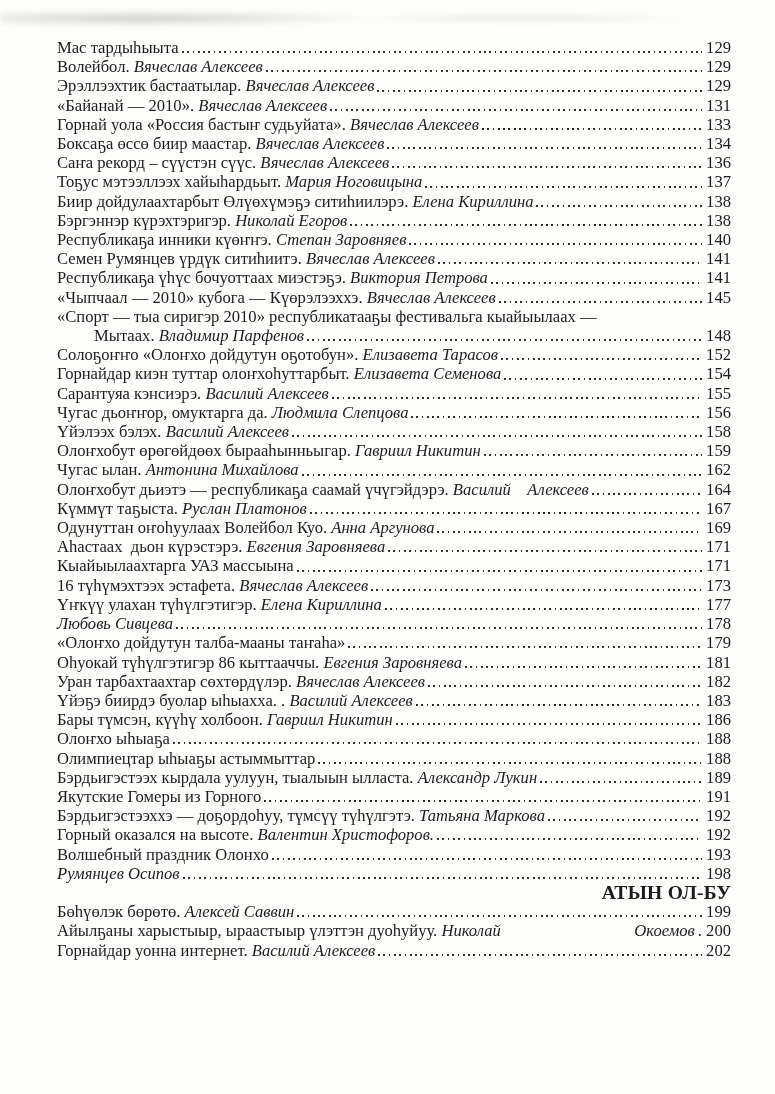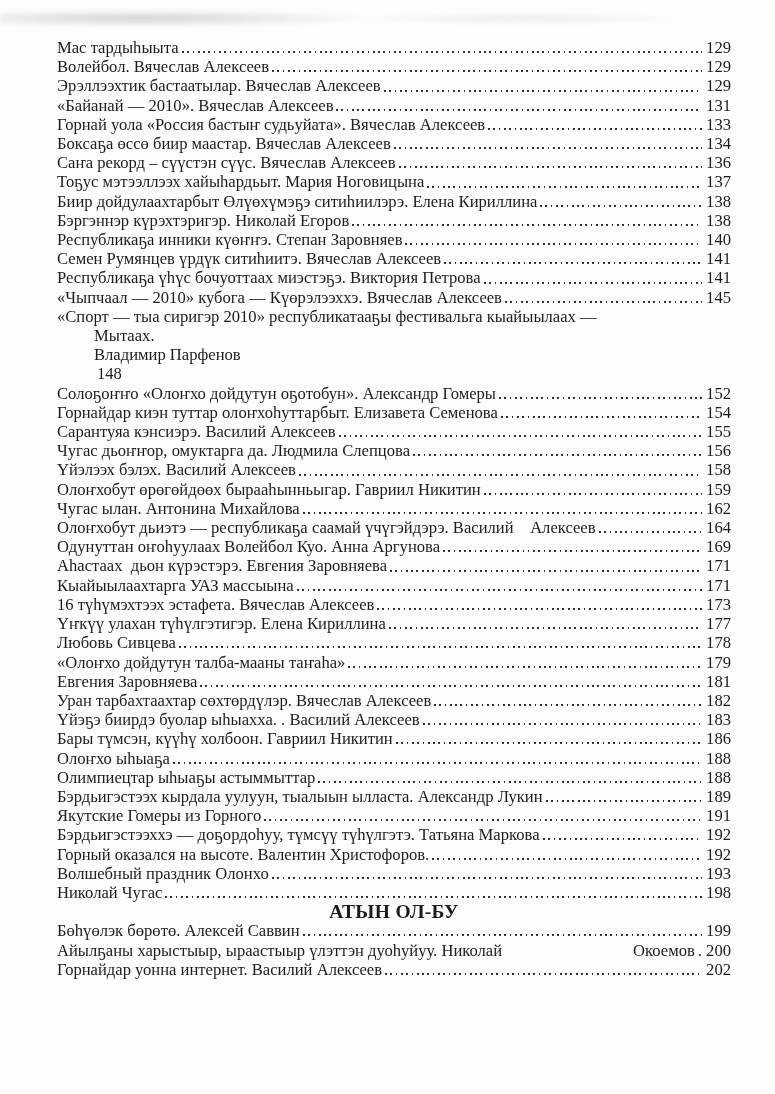--- a/index.html
+++ b/index.html
@@ -24,37 +24,38 @@
     pointer-events:none;
   }
   .toc{
     position:absolute;left:57px;top:38px;width:674px;
   }
   .row{
     display:flex;
     white-space:pre;
     font-size:16.6px;
     line-height:19.2px;
+    text-align:center;
   }
-  .row.indent{padding-left:37px;flex-direction:column;}
+  .row.indent{padding-left:37px;}
   .t{flex:0 0 auto;}
-  .a,.a2{flex:0 0 auto;}
+  .a,.a2{flex:0 0 auto;font-style:italic;}
   .leader{
     flex:1 1 auto;
     min-width:6px;
     background-image:repeating-linear-gradient(to right,#262626 0 1.7px,transparent 1.7px 5.3px);
     background-size:100% 1.9px;
     background-repeat:no-repeat;
     background-position:2px calc(100% - 4.2px);
     margin:0 1px;
   }
   .leader.blank{background:none;}
   .num{flex:0 0 auto;padding-left:3px;}
   .toc-heading{
-    text-align:center;
+    text-align:right;
     font-weight:bold;
     font-size:19.5px;
     line-height:19.2px;
     letter-spacing:.3px;
   }
 </style>
 </head>
 <body>
 
 <div class="scan-smudge1"></div>
@@ -70,44 +71,45 @@
     <div class="row"><span class="t">Саҥа рекорд – сүүстэн сүүс. </span><span class="a">Вячеслав Алексеев</span><span class="leader"></span><span class="num">136</span></div>
     <div class="row"><span class="t">Тоҕус мэтээллээх хайыһардьыт. </span><span class="a">Мария Ноговицына</span><span class="leader"></span><span class="num">137</span></div>
     <div class="row"><span class="t">Биир дойдулаахтарбыт Өлүөхүмэҕэ ситиһиилэрэ. </span><span class="a">Елена Кириллина</span><span class="leader"></span><span class="num">138</span></div>
     <div class="row"><span class="t">Бэргэннэр күрэхтэригэр. </span><span class="a">Николай Егоров</span><span class="leader"></span><span class="num">138</span></div>
     <div class="row"><span class="t">Республикаҕа инники күөҥҥэ. </span><span class="a">Степан Заровняев</span><span class="leader"></span><span class="num">140</span></div>
     <div class="row"><span class="t">Семен Румянцев үрдүк ситиһиитэ. </span><span class="a">Вячеслав Алексеев</span><span class="leader"></span><span class="num">141</span></div>
     <div class="row"><span class="t">Республикаҕа үһүс бочуоттаах миэстэҕэ. </span><span class="a">Виктория Петрова</span><span class="leader"></span><span class="num">141</span></div>
     <div class="row"><span class="t">«Чыпчаал — 2010» кубога — Күөрэлээххэ. </span><span class="a">Вячеслав Алексеев</span><span class="leader"></span><span class="num">145</span></div>
     <div class="row"><span class="t">«Спорт — тыа сиригэр 2010» республикатааҕы фестивальга кыайыылаах —</span></div>
     <div class="row indent"><span class="t">Мытаах. </span><span class="a">Владимир Парфенов</span><span class="leader"></span><span class="num">148</span></div>
-    <div class="row"><span class="t">Солоҕоҥҥо «Олоҥхо дойдутун оҕотобун». </span><span class="a">Александр Гомеры</span><span class="leader"></span><span class="num">152</span></div>
+    <div class="row"><span class="t">Солоҕоҥҥо «Олоҥхо дойдутун оҕотобун». </span><span class="a">Елизавета Тарасов</span><span class="leader"></span><span class="num">152</span></div>
     <div class="row"><span class="t">Горнайдар киэн туттар олоҥхоһуттарбыт. </span><span class="a">Елизавета Семенова</span><span class="leader"></span><span class="num">154</span></div>
     <div class="row"><span class="t">Сарантуяа кэнсиэрэ. </span><span class="a">Василий Алексеев</span><span class="leader"></span><span class="num">155</span></div>
     <div class="row"><span class="t">Чугас дьоҥҥор, омуктарга да. </span><span class="a">Людмила Слепцова</span><span class="leader"></span><span class="num">156</span></div>
     <div class="row"><span class="t">Үйэлээх бэлэх. </span><span class="a">Василий Алексеев</span><span class="leader"></span><span class="num">158</span></div>
     <div class="row"><span class="t">Олоҥхобут өрөгөйдөөх бырааһынньыгар. </span><span class="a">Гавриил Никитин</span><span class="leader"></span><span class="num">159</span></div>
     <div class="row"><span class="t">Чугас ылан. </span><span class="a">Антонина Михайлова</span><span class="leader"></span><span class="num">162</span></div>
     <div class="row"><span class="t">Олоҥхобут дьиэтэ — республикаҕа саамай үчүгэйдэрэ. </span><span class="a">Василий    Алексеев</span><span class="leader"></span><span class="num">164</span></div>
+    <div class="row"><span class="t">Күммүт таҕыста. </span><span class="a">Руслан Платонов</span><span class="leader"></span><span class="num">167</span></div>
     <div class="row"><span class="t">Одунуттан оҥоһуулаах Волейбол Куо. </span><span class="a">Анна Аргунова</span><span class="leader"></span><span class="num">169</span></div>
     <div class="row"><span class="t">Аһастаах  дьон күрэстэрэ. </span><span class="a">Евгения Заровняева</span><span class="leader"></span><span class="num">171</span></div>
     <div class="row"><span class="t">Кыайыылаахтарга УАЗ массыына</span><span class="leader"></span><span class="num">171</span></div>
     <div class="row"><span class="t">16 түһүмэхтээх эстафета. </span><span class="a">Вячеслав Алексеев</span><span class="leader"></span><span class="num">173</span></div>
     <div class="row"><span class="t">Үҥкүү улахан түһүлгэтигэр. </span><span class="a">Елена Кириллина</span><span class="leader"></span><span class="num">177</span></div>
     <div class="row"><span class="a">Любовь Сивцева</span><span class="leader"></span><span class="num">178</span></div>
     <div class="row"><span class="t">«Олоҥхо дойдутун талба-мааны таҥаһа»</span><span class="leader"></span><span class="num">179</span></div>
-    <div class="row"><span class="a">Евгения Заровняева</span><span class="leader"></span><span class="num">181</span></div>
+    <div class="row"><span class="t">Оһуокай түһүлгэтигэр 86 кыттааччы. </span><span class="a">Евгения Заровняева</span><span class="leader"></span><span class="num">181</span></div>
     <div class="row"><span class="t">Уран тарбахтаахтар сөхтөрдүлэр. </span><span class="a">Вячеслав Алексеев</span><span class="leader"></span><span class="num">182</span></div>
     <div class="row"><span class="t">Үйэҕэ биирдэ буолар ыһыахха. . </span><span class="a">Василий Алексеев</span><span class="leader"></span><span class="num">183</span></div>
     <div class="row"><span class="t">Бары түмсэн, күүһү холбоон. </span><span class="a">Гавриил Никитин</span><span class="leader"></span><span class="num">186</span></div>
     <div class="row"><span class="t">Олоҥхо ыһыаҕа</span><span class="leader"></span><span class="num">188</span></div>
     <div class="row"><span class="t">Олимпиецтар ыһыаҕы астыммыттар</span><span class="leader"></span><span class="num">188</span></div>
     <div class="row"><span class="t">Бэрдьигэстээх кырдала уулуун, тыалыын ылласта. </span><span class="a">Александр Лукин</span><span class="leader"></span><span class="num">189</span></div>
     <div class="row"><span class="t">Якутские Гомеры из Горного</span><span class="leader"></span><span class="num">191</span></div>
     <div class="row"><span class="t">Бэрдьигэстээххэ — доҕордоһуу, түмсүү түһүлгэтэ. </span><span class="a">Татьяна Маркова</span><span class="leader"></span><span class="num">192</span></div>
     <div class="row"><span class="t">Горный оказался на высоте. </span><span class="a">Валентин Христофоров.</span><span class="leader"></span><span class="num">192</span></div>
     <div class="row"><span class="t">Волшебный праздник Олонхо</span><span class="leader"></span><span class="num">193</span></div>
-    <div class="row"><span class="a">Николай Чугас</span><span class="leader"></span><span class="num">198</span></div>
+    <div class="row"><span class="a">Румянцев Осипов</span><span class="leader"></span><span class="num">198</span></div>
     <div class="toc-heading">АТЫН ОЛ-БУ</div>
     <div class="row"><span class="t">Бөһүөлэк бөрөтө. </span><span class="a">Алексей Саввин</span><span class="leader"></span><span class="num">199</span></div>
     <div class="row"><span class="t">Айылҕаны харыстыыр, ыраастыыр үлэттэн дуоһуйуу. </span><span class="a">Николай</span><span class="leader blank"></span><span class="a2">Окоемов</span><span class="num">. 200</span></div>
     <div class="row"><span class="t">Горнайдар уонна интернет. </span><span class="a">Василий Алексеев</span><span class="leader"></span><span class="num">202</span></div>
   </div>
 
 </body></html>

